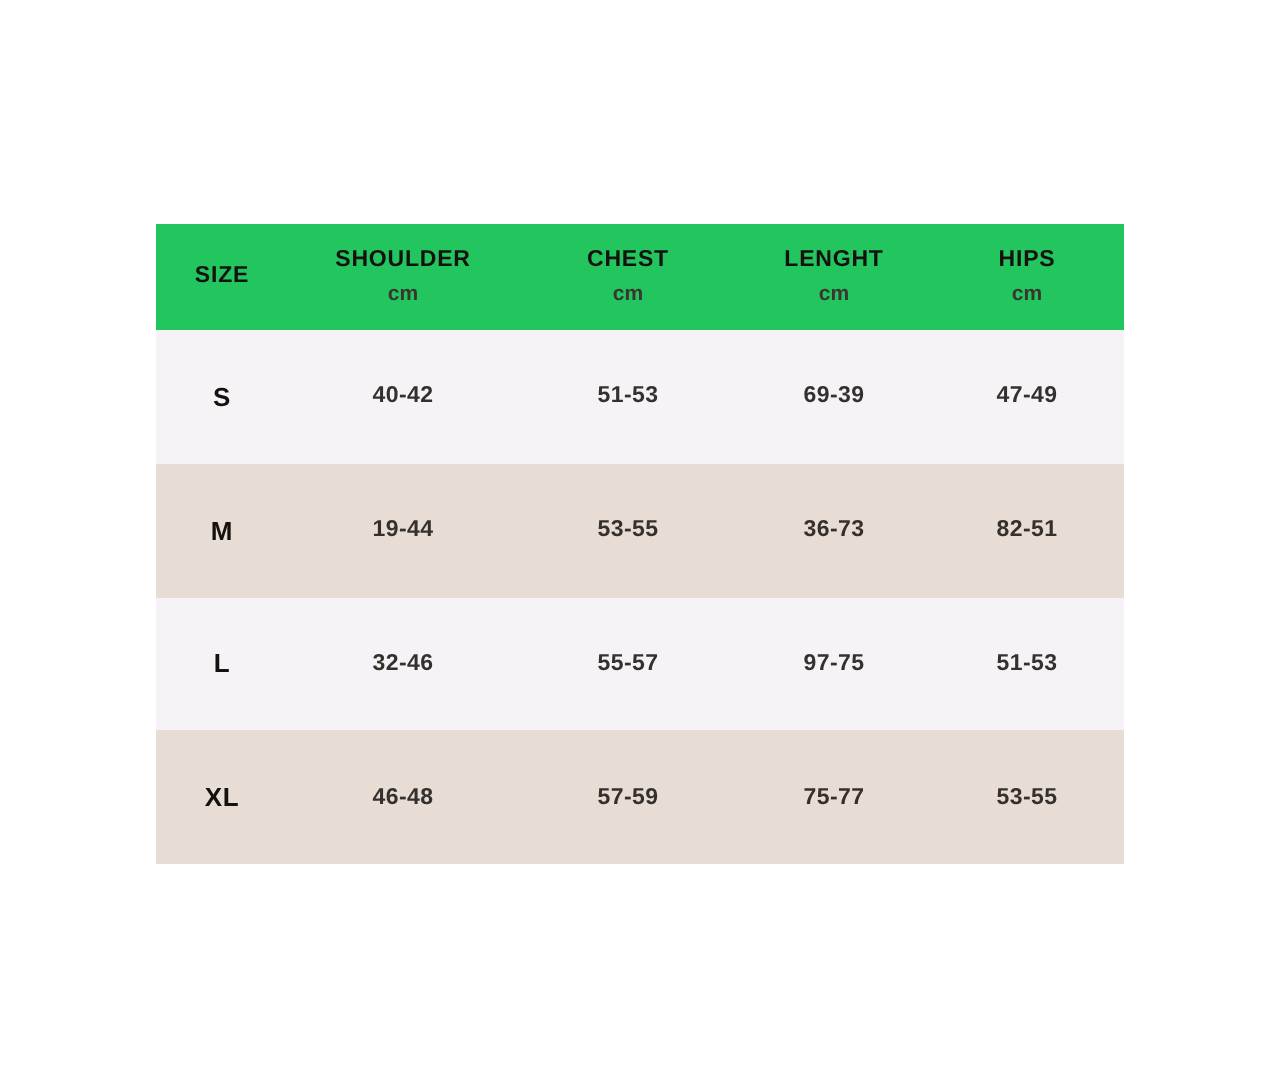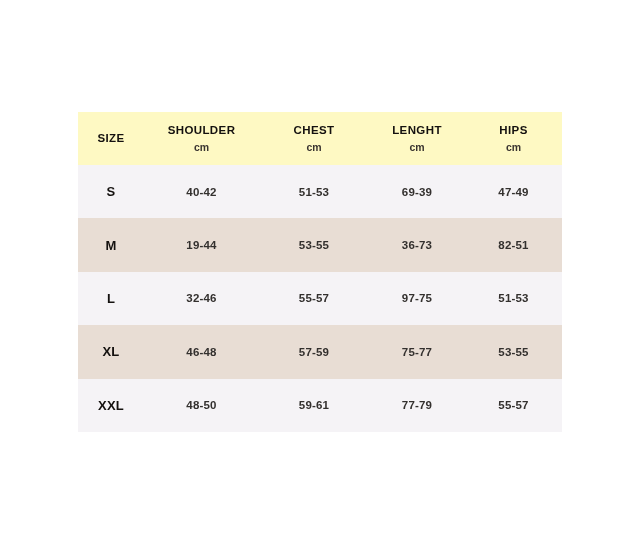--- a/index.html
+++ b/index.html
@@ -41,21 +41,21 @@
 
   
   col.col-size     { width: 66px; }
   col.col-shoulder { width: 115px; }
   col.col-chest    { width: 110px; }
   col.col-lenght   { width: 96px; }
   col.col-hips     { width: 97px; }
 
   tr.header-row {
     height: 53px;
-    background: #fef9c3;
+    background: #22c55e;
   }
 
   .header-cell-inner {
     display: flex;
     flex-direction: column;
     align-items: center;
     justify-content: center;
     line-height: 1.25;
   }
 
@@ -169,22 +169,15 @@
         <td class="measure-value">97-75</td>
         <td class="measure-value">51-53</td>
       </tr>
       <tr class="data-row row-beige">
         <td class="size-label">XL</td>
         <td class="measure-value">46-48</td>
         <td class="measure-value">57-59</td>
         <td class="measure-value">75-77</td>
         <td class="measure-value">53-55</td>
       </tr>
-      <tr class="data-row row-light">
-        <td class="size-label">XXL</td>
-        <td class="measure-value">48-50</td>
-        <td class="measure-value">59-61</td>
-        <td class="measure-value">77-79</td>
-        <td class="measure-value">55-57</td>
-      </tr>
     </tbody>
   </table>
 </div>
 
 </body></html>

